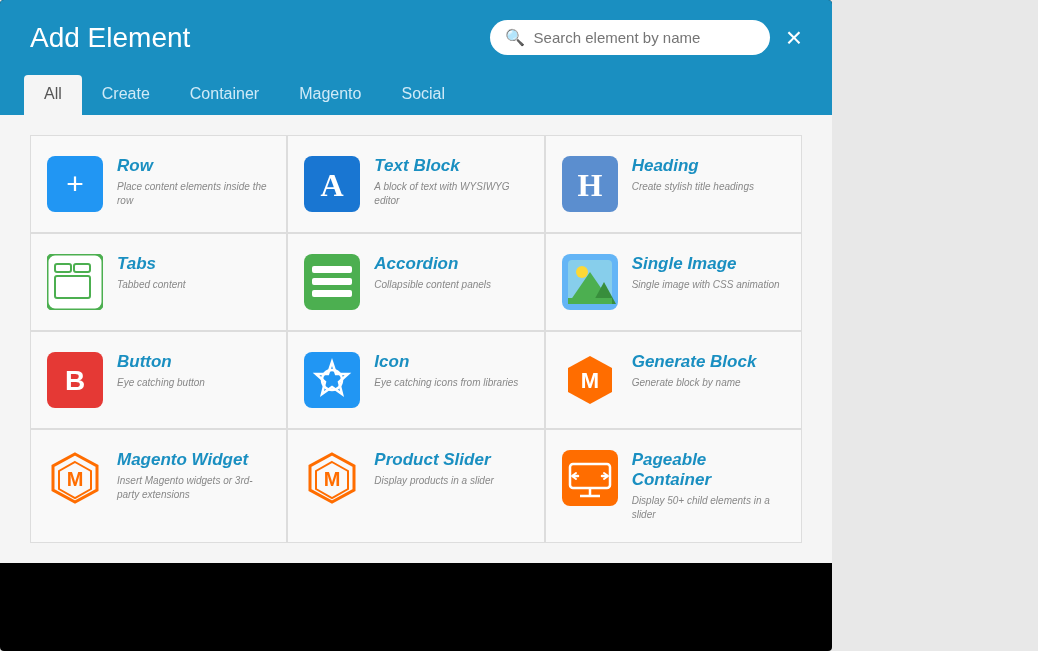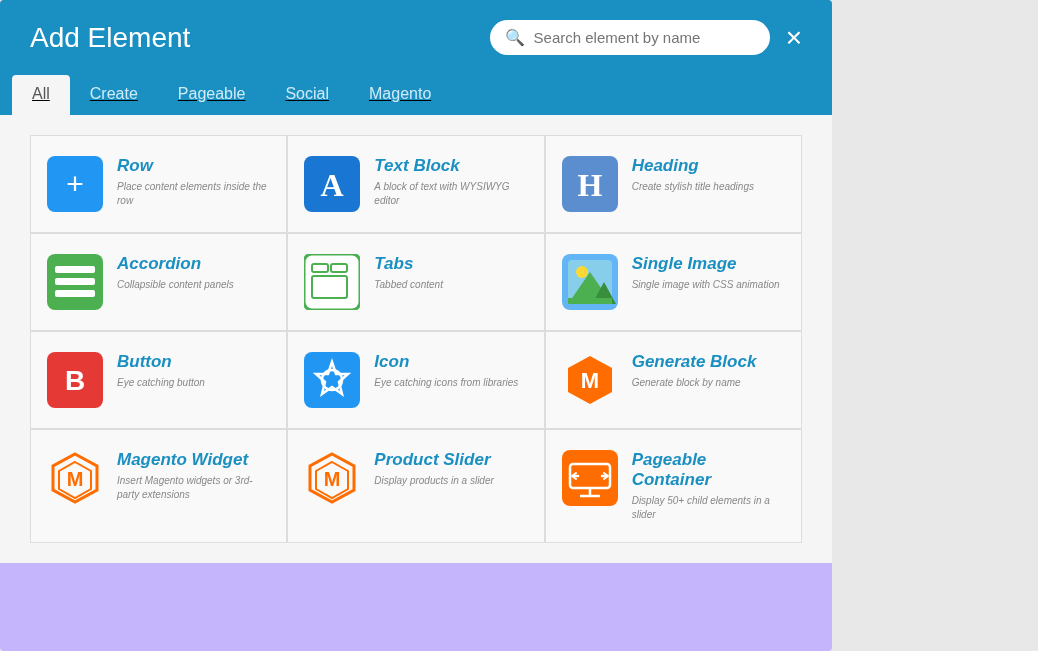--- a/index.html
+++ b/index.html
@@ -5,21 +5,21 @@
     * { box-sizing: border-box; margin: 0; padding: 0; }
     body {
       font-family: 'Segoe UI', Arial, sans-serif;
       background: #e8e8e8;
       width: 1038px;
       min-height: 651px;
     }
     .modal {
       width: 832px;
       min-height: 651px;
-      background: #c4b5fd;
+      background: #000000;
       border-radius: 4px;
       overflow: hidden;
     }
     .header {
       background: #1a8fc1;
       padding: 20px 30px;
       display: flex;
       align-items: center;
       justify-content: space-between;
     }
@@ -56,24 +56,23 @@
     }
     .close-btn {
       color: #fff;
       font-size: 28px;
       font-weight: 300;
       cursor: pointer;
       line-height: 1;
     }
     .tabs-bar {
       background: #1a8fc1;
-      padding: 0 12px;
+      padding: 0 24px;
       display: flex;
       align-items: flex-end;
-      text-decoration: underline;
     }
     .tab {
       color: #d0eaf7;
       padding: 10px 20px 12px;
       font-size: 16px;
       cursor: pointer;
       border-radius: 4px 4px 0 0;
       font-weight: 400;
     }
     .tab.active {
@@ -137,23 +136,23 @@
         <span class="search-icon">🔍</span>
         <input class="search-input" type="text" placeholder="Search element by name" style="">
       </div>
       <span class="close-btn">×</span>
     </div>
   </div>
 
   <div class="tabs-bar">
     <div class="tab active">All</div>
     <div class="tab">Create</div>
-    <div class="tab">Pageable</div>
+    <div class="tab">Container</div>
+    <div class="tab">Magento</div>
     <div class="tab">Social</div>
-    <div class="tab">Magento</div>
   </div>
 
   <div class="content-area">
     <div class="elements-grid">
 
       <div class="element-card">
         <div class="icon-svg">
           <svg width="56" height="56" viewBox="0 0 56 56">
             <rect width="56" height="56" rx="8" fill="#2196f3"></rect>
             <text x="28" y="38" text-anchor="middle" font-size="30" font-weight="300" fill="white" font-family="Arial">+</text>
@@ -181,20 +180,35 @@
       <div class="element-card">
         <div class="icon-svg">
           <svg width="56" height="56" viewBox="0 0 56 56">
             <rect width="56" height="56" rx="8" fill="#5b8ecf"></rect>
             <text x="28" y="40" text-anchor="middle" font-size="32" font-weight="900" fill="white" font-family="Georgia, serif">H</text>
           </svg>
         </div>
         <div class="element-info">
           <div class="element-name">Heading</div>
           <div class="element-desc">Create stylish title headings</div>
+        </div>
+      </div>
+
+      <div class="element-card">
+        <div class="icon-svg">
+          <svg width="56" height="56" viewBox="0 0 56 56">
+            <rect width="56" height="56" rx="8" fill="white" stroke="#4caf50" stroke-width="3"></rect>
+            <rect x="8" y="10" width="16" height="8" rx="2" fill="none" stroke="#4caf50" stroke-width="2"></rect>
+            <rect x="27" y="10" width="16" height="8" rx="2" fill="none" stroke="#4caf50" stroke-width="2"></rect>
+            <rect x="8" y="22" width="35" height="22" rx="2" fill="none" stroke="#4caf50" stroke-width="2"></rect>
+          </svg>
+        </div>
+        <div class="element-info">
+          <div class="element-name">Tabs</div>
+          <div class="element-desc">Tabbed content</div>
         </div>
       </div>
 
       <div class="element-card">
         <div class="icon-svg">
           <svg width="56" height="56" viewBox="0 0 56 56">
             <rect width="56" height="56" rx="8" fill="#4caf50"></rect>
             <rect x="8" y="12" width="40" height="7" rx="2" fill="white"></rect>
             <rect x="8" y="24" width="40" height="7" rx="2" fill="white"></rect>
             <rect x="8" y="36" width="40" height="7" rx="2" fill="white"></rect>
@@ -202,35 +216,20 @@
         </div>
         <div class="element-info">
           <div class="element-name">Accordion</div>
           <div class="element-desc">Collapsible content panels</div>
         </div>
       </div>
 
       <div class="element-card">
         <div class="icon-svg">
           <svg width="56" height="56" viewBox="0 0 56 56">
-            <rect width="56" height="56" rx="8" fill="white" stroke="#4caf50" stroke-width="3"></rect>
-            <rect x="8" y="10" width="16" height="8" rx="2" fill="none" stroke="#4caf50" stroke-width="2"></rect>
-            <rect x="27" y="10" width="16" height="8" rx="2" fill="none" stroke="#4caf50" stroke-width="2"></rect>
-            <rect x="8" y="22" width="35" height="22" rx="2" fill="none" stroke="#4caf50" stroke-width="2"></rect>
-          </svg>
-        </div>
-        <div class="element-info">
-          <div class="element-name">Tabs</div>
-          <div class="element-desc">Tabbed content</div>
-        </div>
-      </div>
-
-      <div class="element-card">
-        <div class="icon-svg">
-          <svg width="56" height="56" viewBox="0 0 56 56">
             <rect width="56" height="56" rx="8" fill="#64b5f6"></rect>
 
             <rect x="6" y="6" width="44" height="44" rx="4" fill="#87ceeb"></rect>
 
             <circle cx="20" cy="18" r="6" fill="#fdd835"></circle>
 
             <polygon points="6,50 28,18 50,50" fill="#4caf50"></polygon>
             <polygon points="30,50 42,28 54,50" fill="#388e3c"></polygon>
             <rect x="6" y="44" width="44" height="6" fill="#4caf50"></rect>
           </svg>

